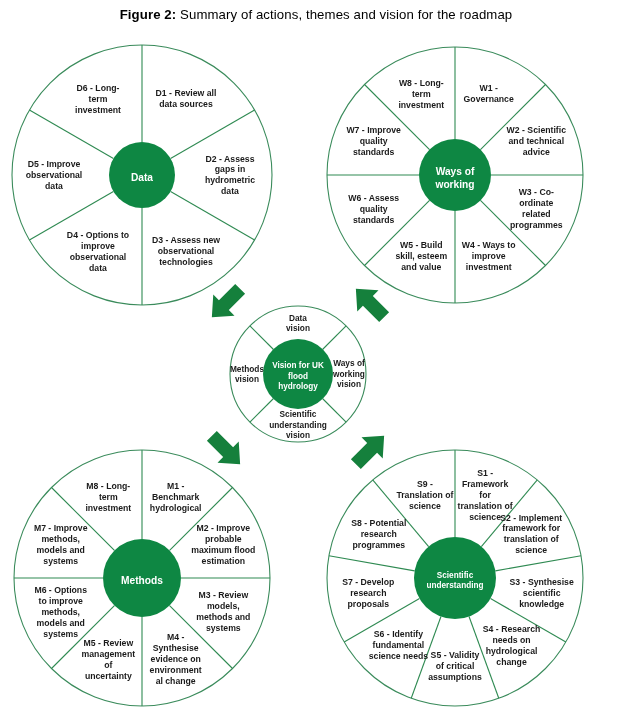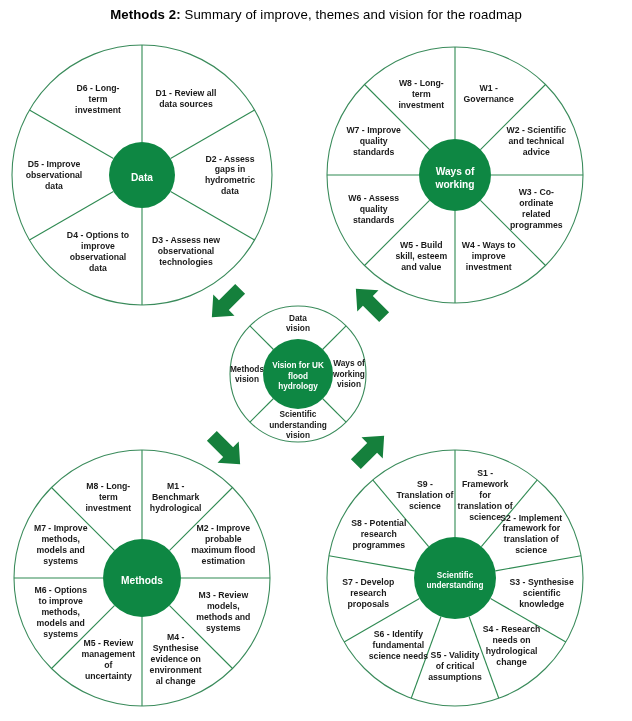--- a/index.html
+++ b/index.html
@@ -73,21 +73,21 @@
     fill: #15803C;
     stroke: none;
   }
 </style>
 </head>
 <body>
 
 <div id="figure-root">
 
   <div id="figure-title">
-    <span class="fignum">Methods 2:</span><span> Summary of improve, themes and vision for the roadmap</span>
+    <span class="fignum">Figure 2:</span><span> Summary of actions, themes and vision for the roadmap</span>
   </div>
 
   <svg id="diagram" viewBox="0 0 632 721">
     <g id="wheels-layer">
         <g>
           <circle cx="142" cy="175" r="130" class="ring-outline" stroke="#3A8B5B"></circle>
           <line x1="142" y1="142" x2="142" y2="45" class="spoke" stroke="#2F8A52"></line>
           <line x1="170.57883832488648" y1="158.5" x2="254.58330249197704" y2="110.00000000000001" class="spoke" stroke="#2F8A52"></line>
           <line x1="170.57883832488648" y1="191.5" x2="254.58330249197704" y2="240" class="spoke" stroke="#2F8A52"></line>
           <line x1="142" y1="208" x2="142" y2="305" class="spoke" stroke="#2F8A52"></line>

